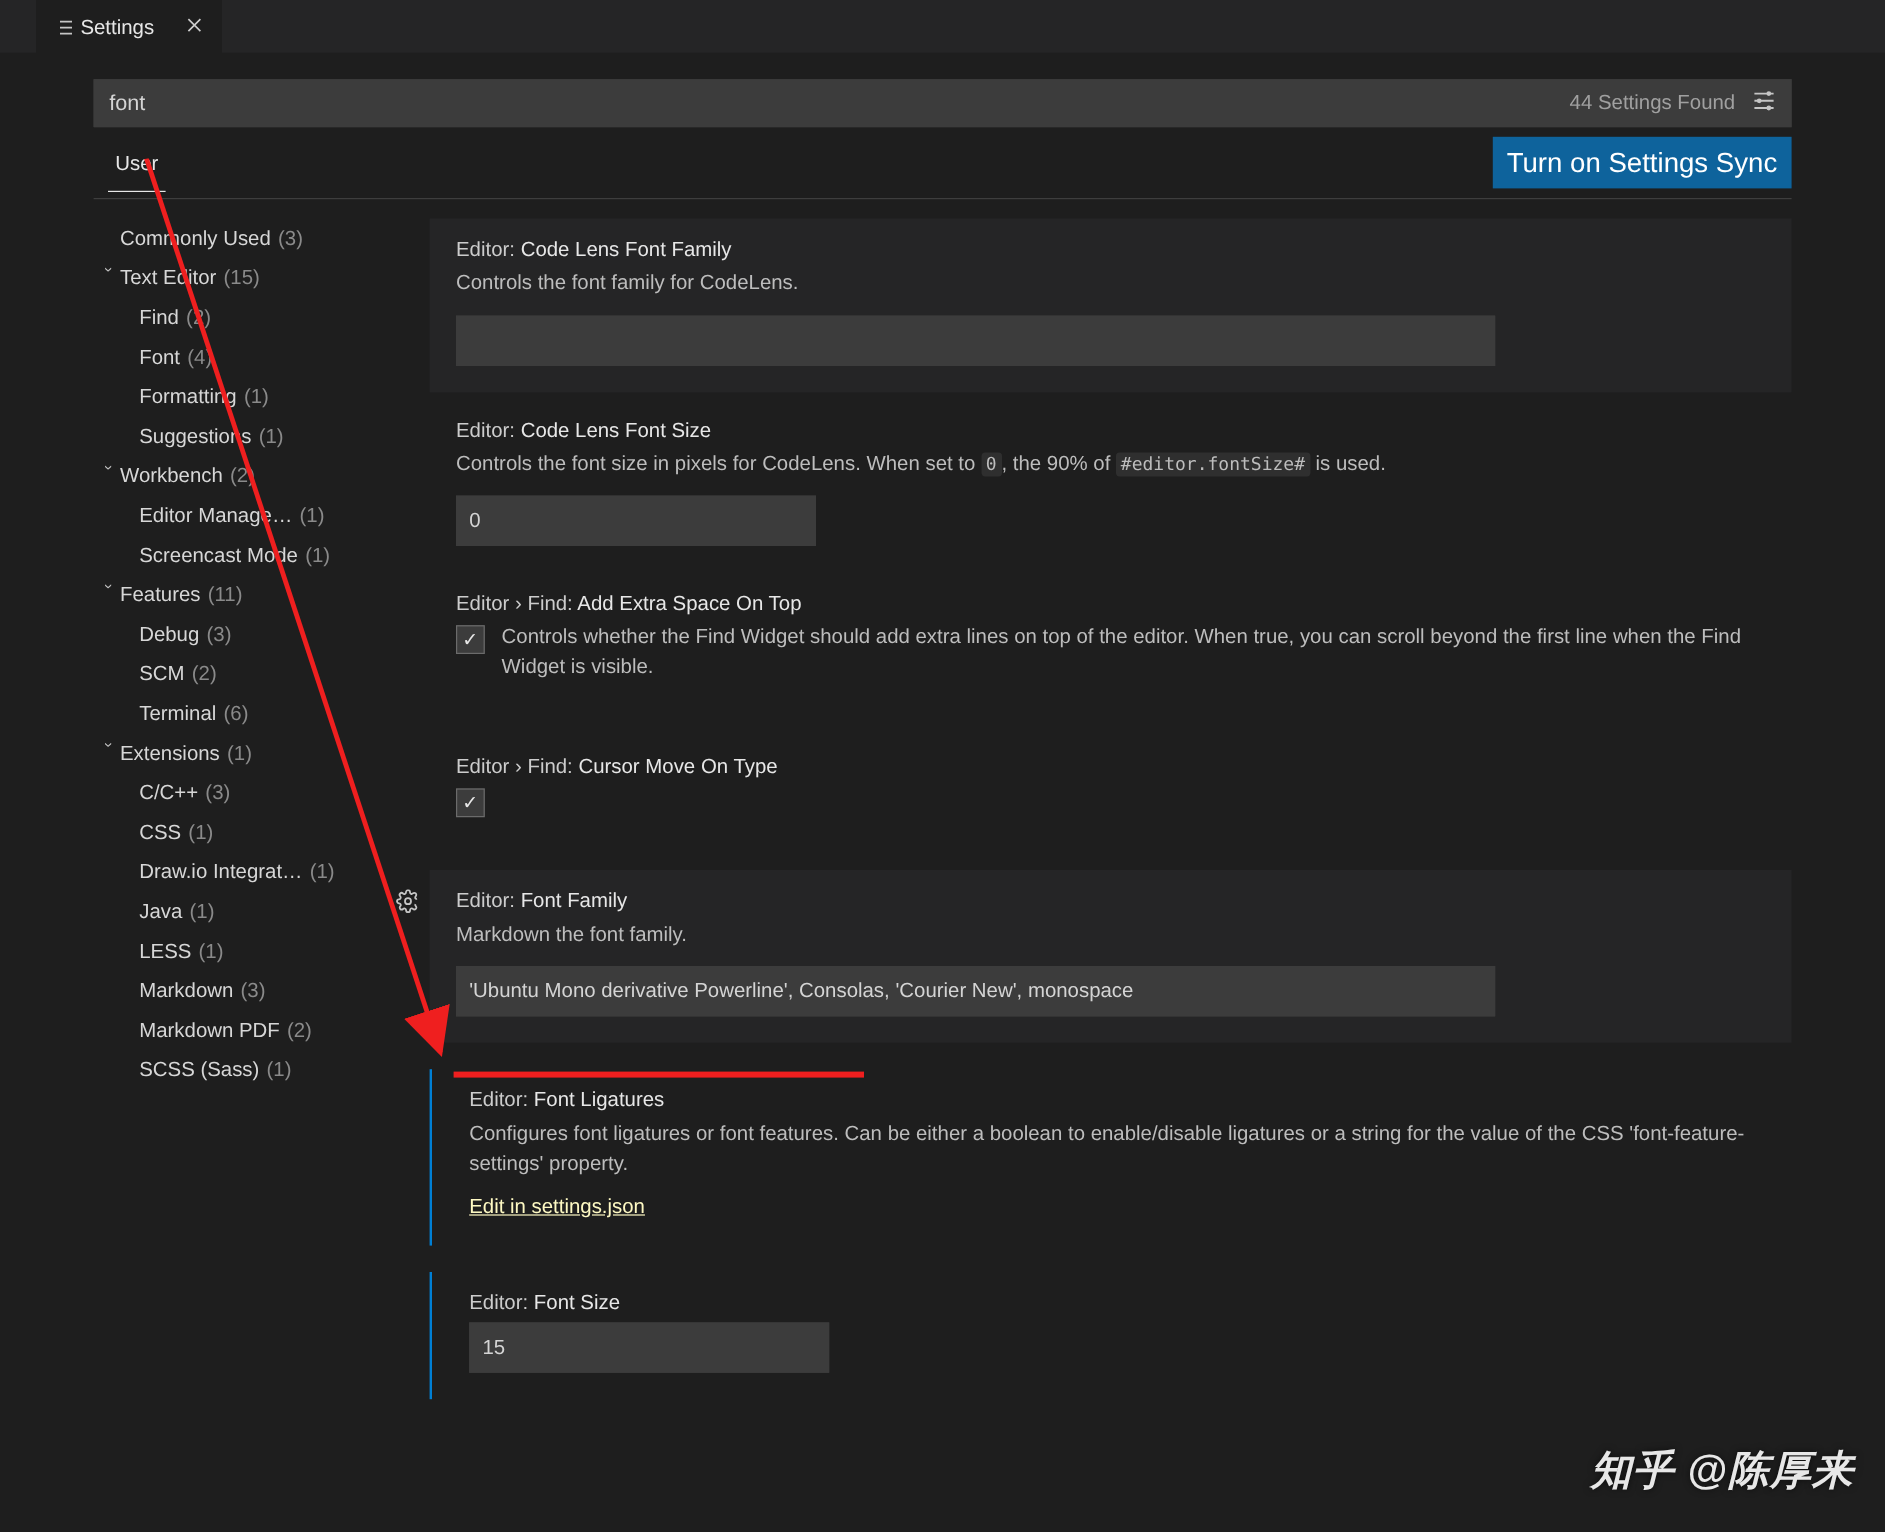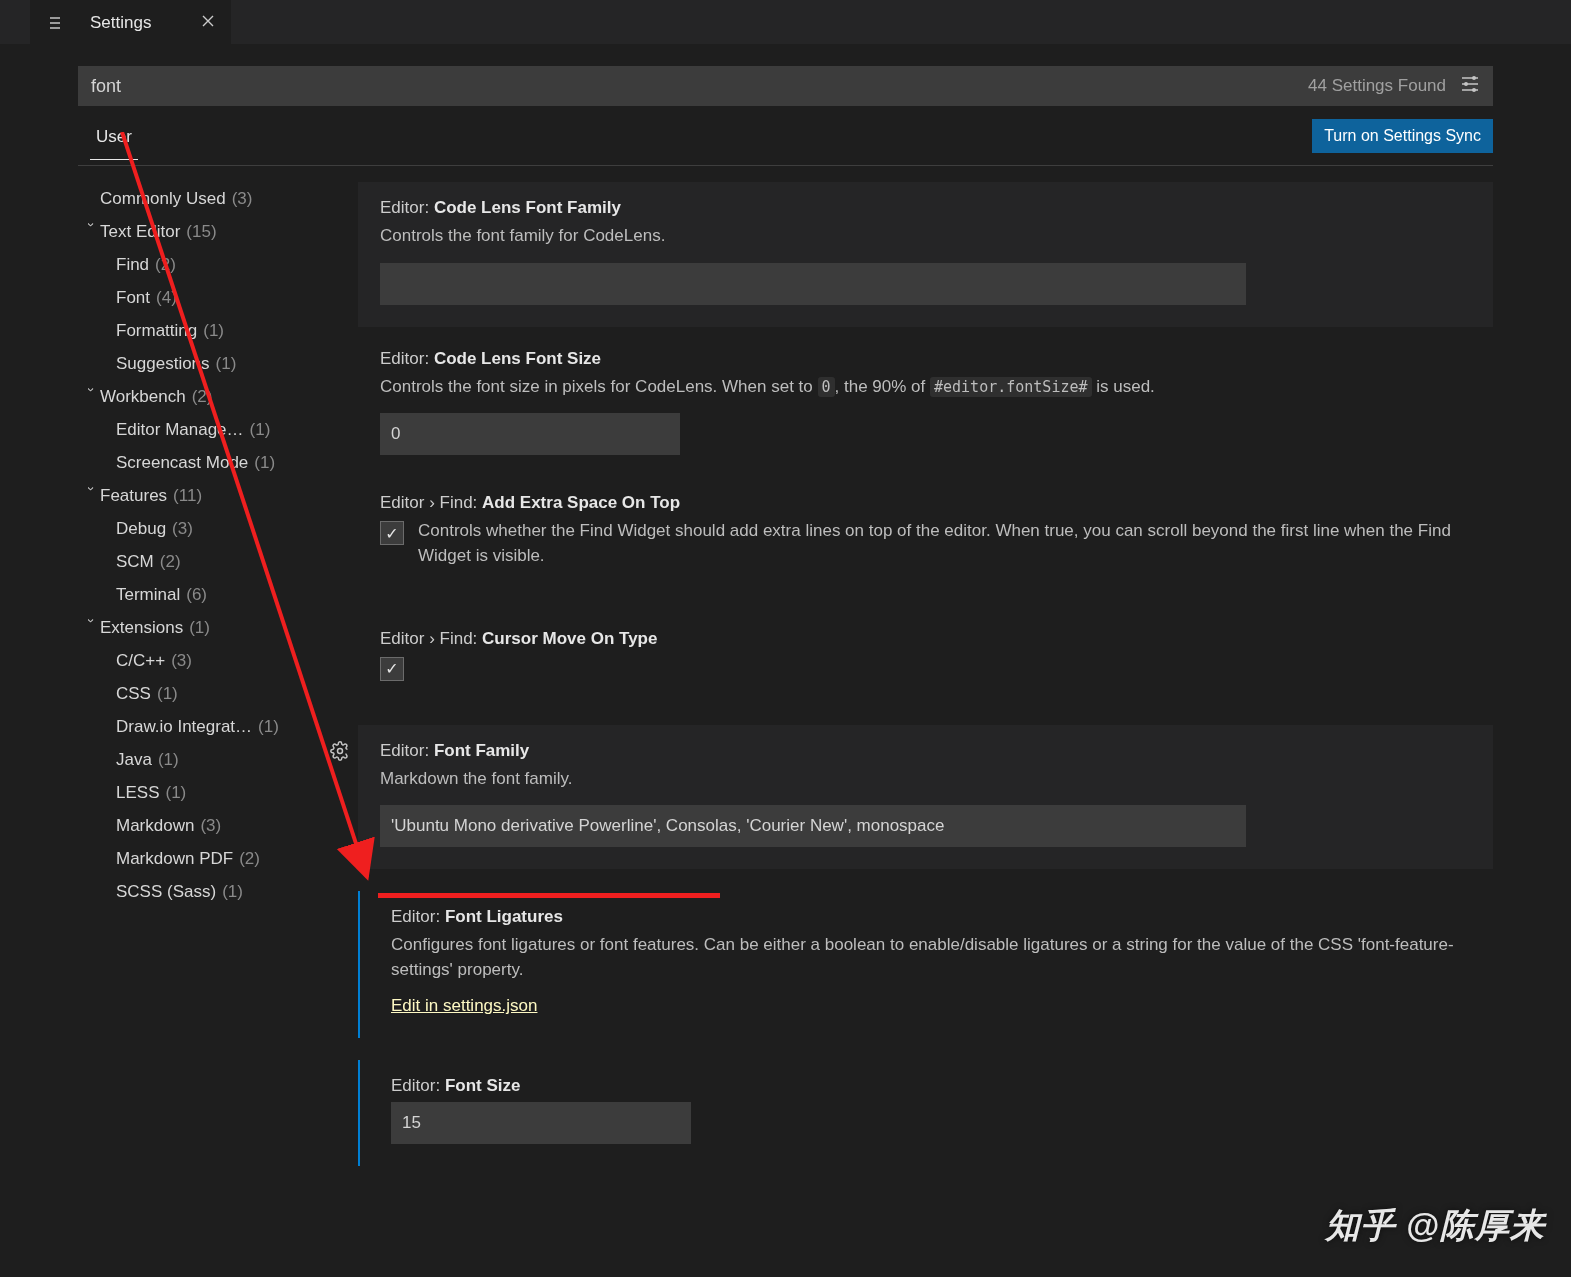--- a/index.html
+++ b/index.html
@@ -16,21 +16,21 @@
 .tab-bar {
   display: flex;
   background: #252526;
   height: 44px;
   align-items: stretch;
   padding-left: 30px;
 }
 .tab {
   display: flex;
   align-items: center;
-  gap: 26px;
+  gap: 3px;
   background: #1e1e1e;
   padding: 0 16px;
   color: #e7e7e7;
   border-top: 1px solid transparent;
 }
 .tab .icon { width: 18px; height: 18px; display: flex; align-items: center; justify-content: center; }
 .tab .close-icon { margin-left: 24px; color: #ccc; font-size: 18px; }
 .search-row {
   margin: 22px 78px 0 78px;
   background: #3c3c3c;
@@ -64,21 +64,21 @@
   color: #e7e7e7;
   border-bottom: 1px solid #e7e7e7;
   position: relative;
   top: 1px;
 }
 .sync-btn {
   margin-left: auto;
   background: #0e639c;
   color: #fff;
   padding: 8px 12px;
-  font-size: 16px;
+  font-size: 23px;
 }
 .content {
   display: flex;
   margin: 16px 78px 0 78px;
   height: calc(100% - 180px);
 }
 .toc {
   width: 280px;
   flex-shrink: 0;
   padding-right: 10px;
@@ -109,21 +109,21 @@
   gap: 22px;
 }
 .setting {
   background: #252526;
   padding: 16px 22px 22px 22px;
   position: relative;
 }
 .setting.modified { border-left: 2px solid #007fd4; padding-left: 31px; }
 .setting .title { color: #cccccc; margin-bottom: 6px; font-size: 17px; }
 .setting .title .scope { font-weight: 400; }
-.setting .title .name { font-weight: 700; color: #e7e7e7; }
+.setting .title .name { font-weight: 400; color: #e7e7e7; }
 .setting .desc { color: #bdbdbd; margin-bottom: 14px; line-height: 1.45; }
 .setting .desc code { background: rgba(255,255,255,0.08); padding: 1px 4px; border-radius: 3px; font-family: monospace; font-size: 15px; }
 .text-input {
   background: #3c3c3c;
   border: 1px solid #3c3c3c;
   padding: 8px 10px;
   color: #d4d4d4;
   font-size: 17px;
   width: 866px;
   height: 42px;

